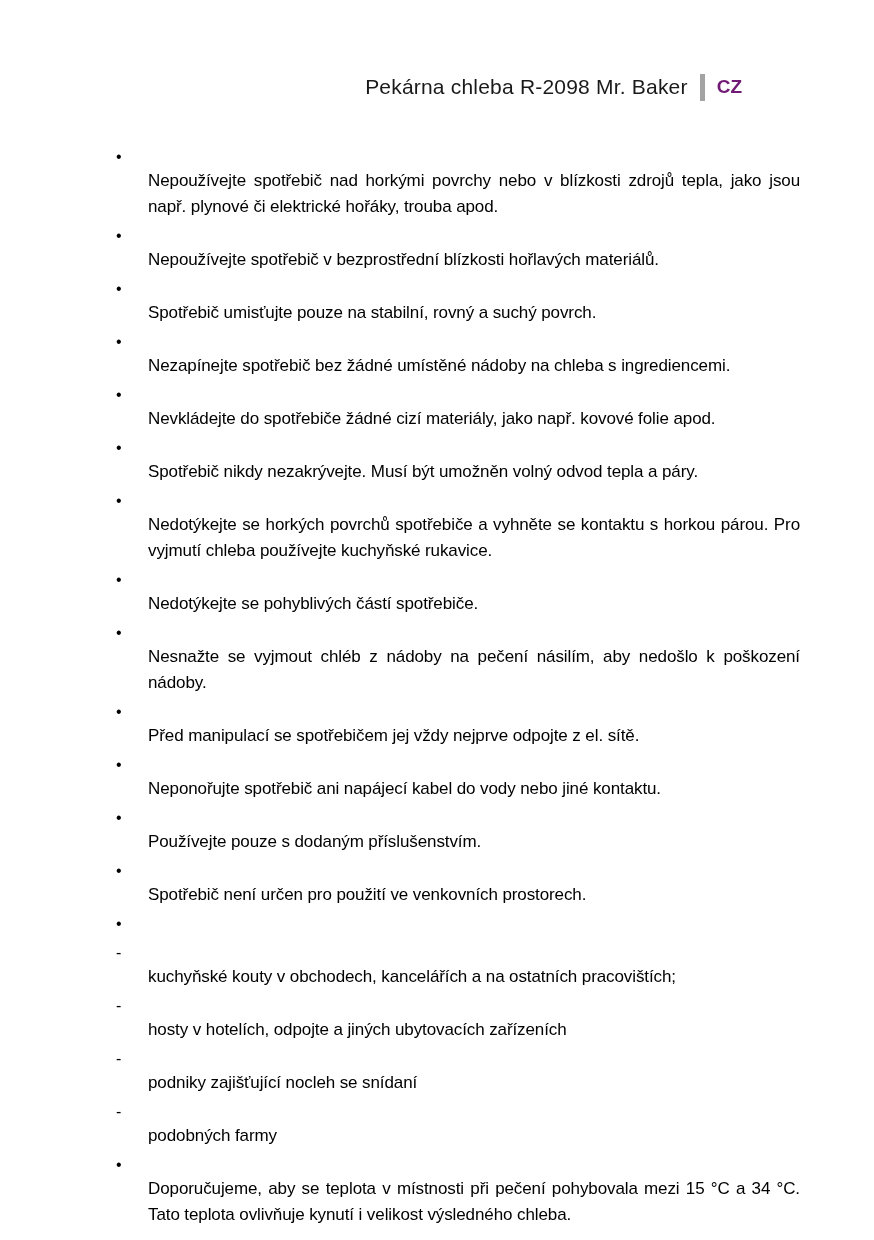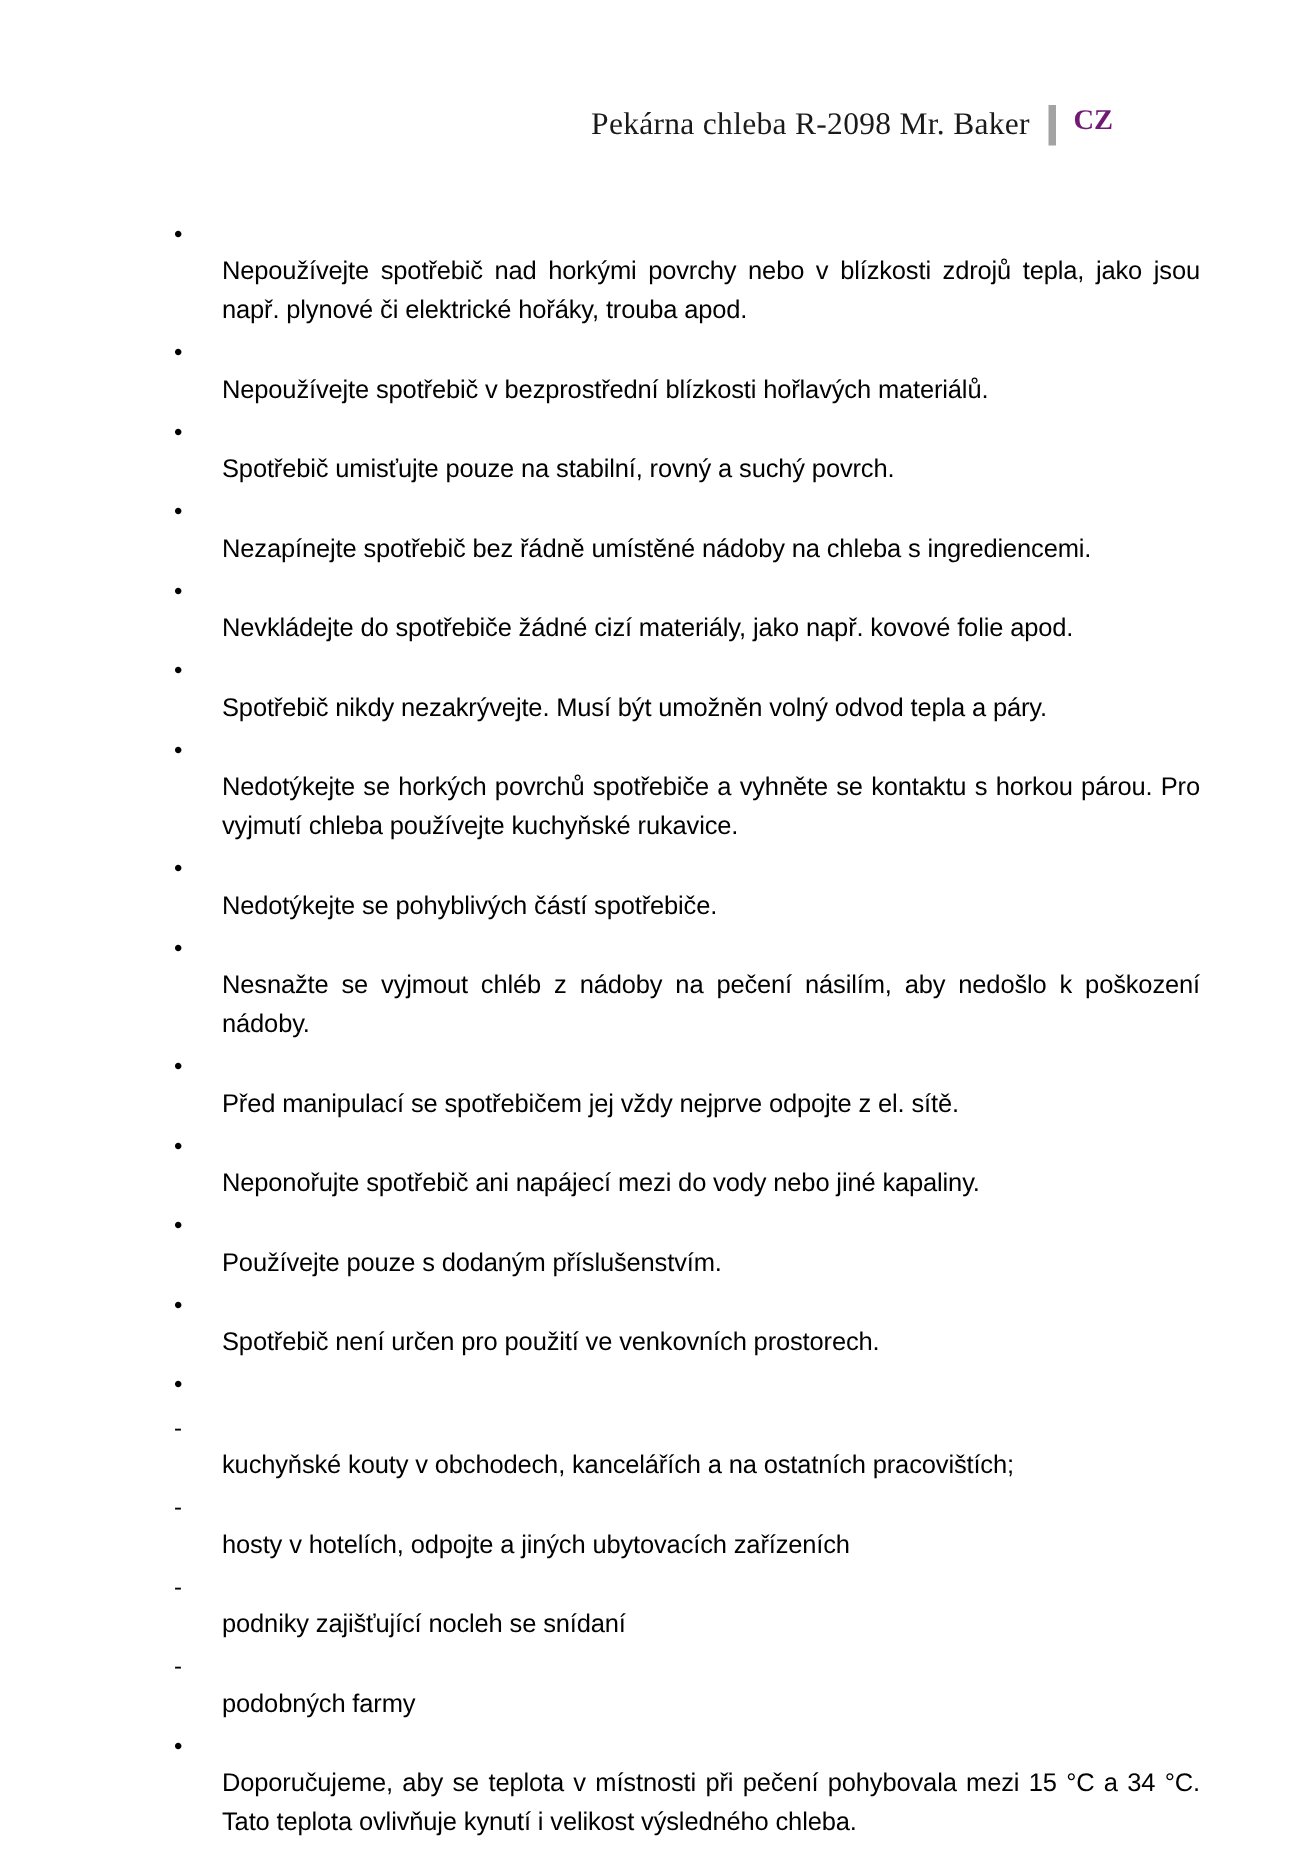--- a/index.html
+++ b/index.html
@@ -15,25 +15,24 @@
     background: #ffffff;
     display: flex;
     flex-direction: column;
     padding: 70px 74px 0 74px;
     overflow: hidden;
   }
   
   .header-row {
     display: flex;
     justify-content: flex-end;
-    align-items: flex-start;
+    align-items: center;
     gap: 12px;
     padding-right: 58px;
     min-height: 34px;
-    font-family: Liberation Serif, serif;
   }
   .title {
     font-size: 21px;
     letter-spacing: 0.2px;
     color: #1a1a1a;
   }
   .header-divider {
     width: 5px;
     height: 27px;
     background: #a3a3a3;
@@ -111,21 +110,21 @@
     <div class="item">
       <span class="marker">•</span>
       <div class="item-text">Nepoužívejte spotřebič v bezprostřední blízkosti hořlavých materiálů.</div>
     </div>
     <div class="item">
       <span class="marker">•</span>
       <div class="item-text">Spotřebič umisťujte pouze na stabilní, rovný a suchý povrch.</div>
     </div>
     <div class="item">
       <span class="marker">•</span>
-      <div class="item-text">Nezapínejte spotřebič bez řádně umístěné nádoby na chleba s ingrediencemi.</div>
+      <div class="item-text">Nezapínejte spotřebič bez žádné umístěné nádoby na chleba s ingrediencemi.</div>
     </div>
     <div class="item">
       <span class="marker">•</span>
       <div class="item-text">Nevkládejte do spotřebiče žádné cizí materiály, jako např. kovové folie apod.</div>
     </div>
     <div class="item">
       <span class="marker">•</span>
       <div class="item-text">Spotřebič nikdy nezakrývejte. Musí být umožněn volný odvod tepla a páry.</div>
     </div>
     <div class="item">
@@ -139,21 +138,21 @@
     <div class="item">
       <span class="marker">•</span>
       <div class="item-text">Nesnažte se vyjmout chléb z nádoby na pečení násilím, aby nedošlo k poškození nádoby.</div>
     </div>
     <div class="item">
       <span class="marker">•</span>
       <div class="item-text">Před manipulací se spotřebičem jej vždy nejprve odpojte z el. sítě.</div>
     </div>
     <div class="item">
       <span class="marker">•</span>
-      <div class="item-text">Neponořujte spotřebič ani napájecí mezi do vody nebo jiné kapaliny.</div>
+      <div class="item-text">Neponořujte spotřebič ani napájecí kabel do vody nebo jiné kontaktu.</div>
     </div>
     <div class="item">
       <span class="marker">•</span>
       <div class="item-text">Používejte pouze s dodaným příslušenstvím.</div>
     </div>
     <div class="item">
       <span class="marker">•</span>
       <div class="item-text">Spotřebič není určen pro použití ve venkovních prostorech.</div>
     </div>
     <div class="item">

